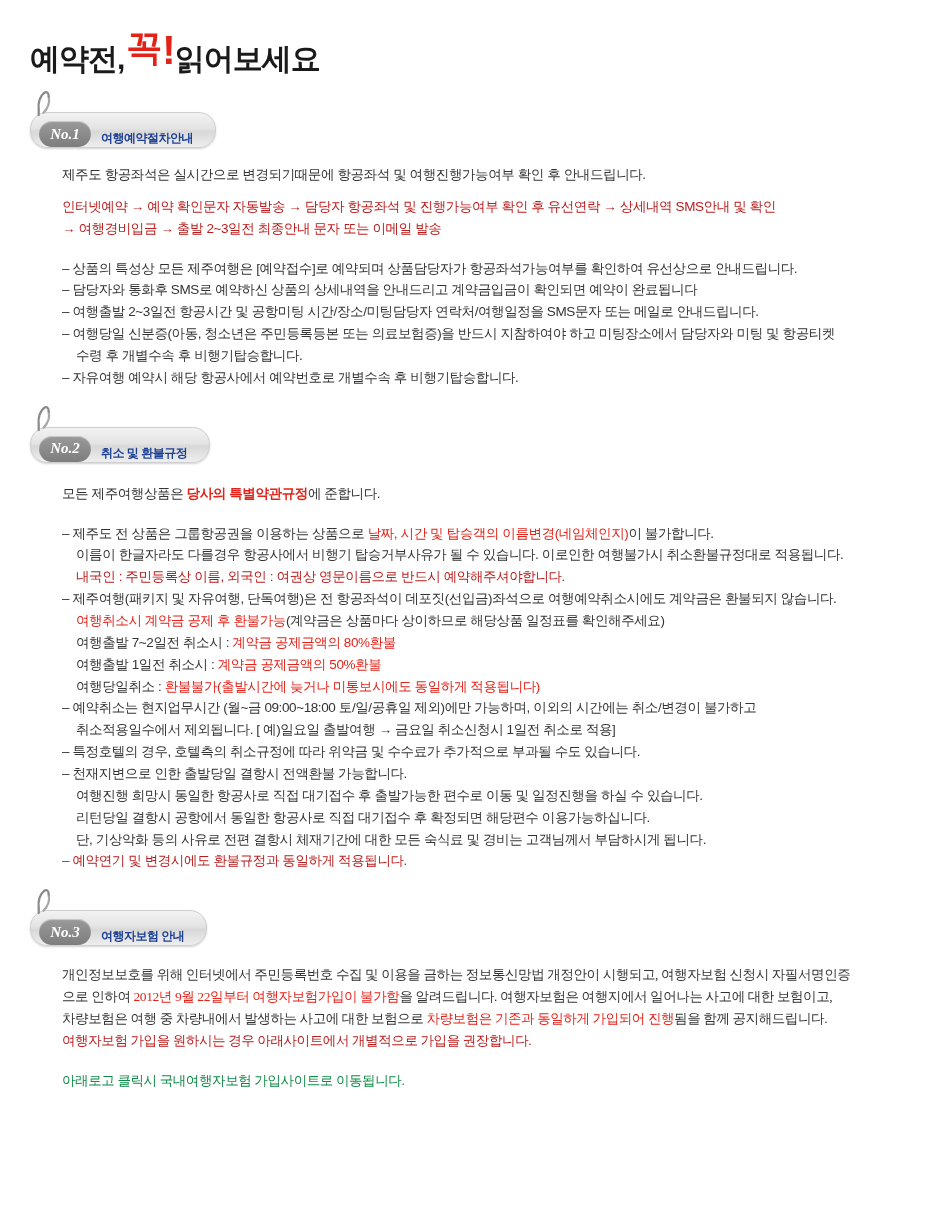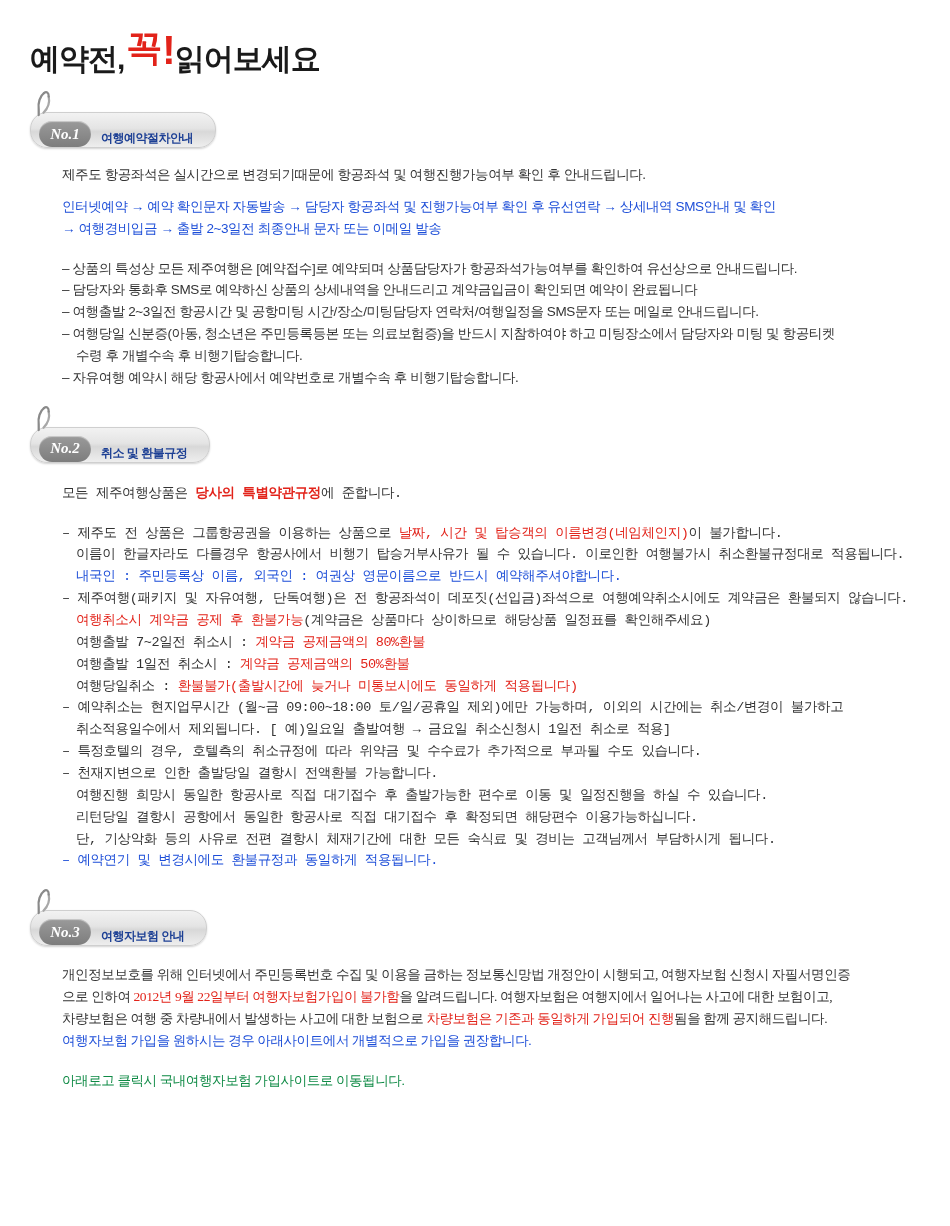--- a/index.html
+++ b/index.html
@@ -101,27 +101,27 @@
   .body{
     margin:16px 0 0 62px;
     font-size:13.5px;
     line-height:1.62;
     letter-spacing:-0.4px;
     color:#333333;
   }
   .body p{margin:0;}
   .gap-sm{height:10px;}
   .gap-md{height:18px;}
-  .blue{color:#1d4ed8;}
+  .blue{color:#b91c1c;}
   .red{color:#e2231a;}
   .green{color:#0f8a45;}
   .bold{font-weight:bold;}
   .indent{padding-left:14px;}
 
-  .s2 .body{margin-top:20px;font-family:Liberation Mono, monospace;}
+  .s2 .body{margin-top:20px;}
   .s3 .body{margin-top:18px;font-family:Liberation Serif, serif;}
 </style>
 </head>
 <body>
 
 <div class="page">
 
   <div class="title">
     <span class="t1">예약전,</span>
     <span class="t-red">꼭</span>

